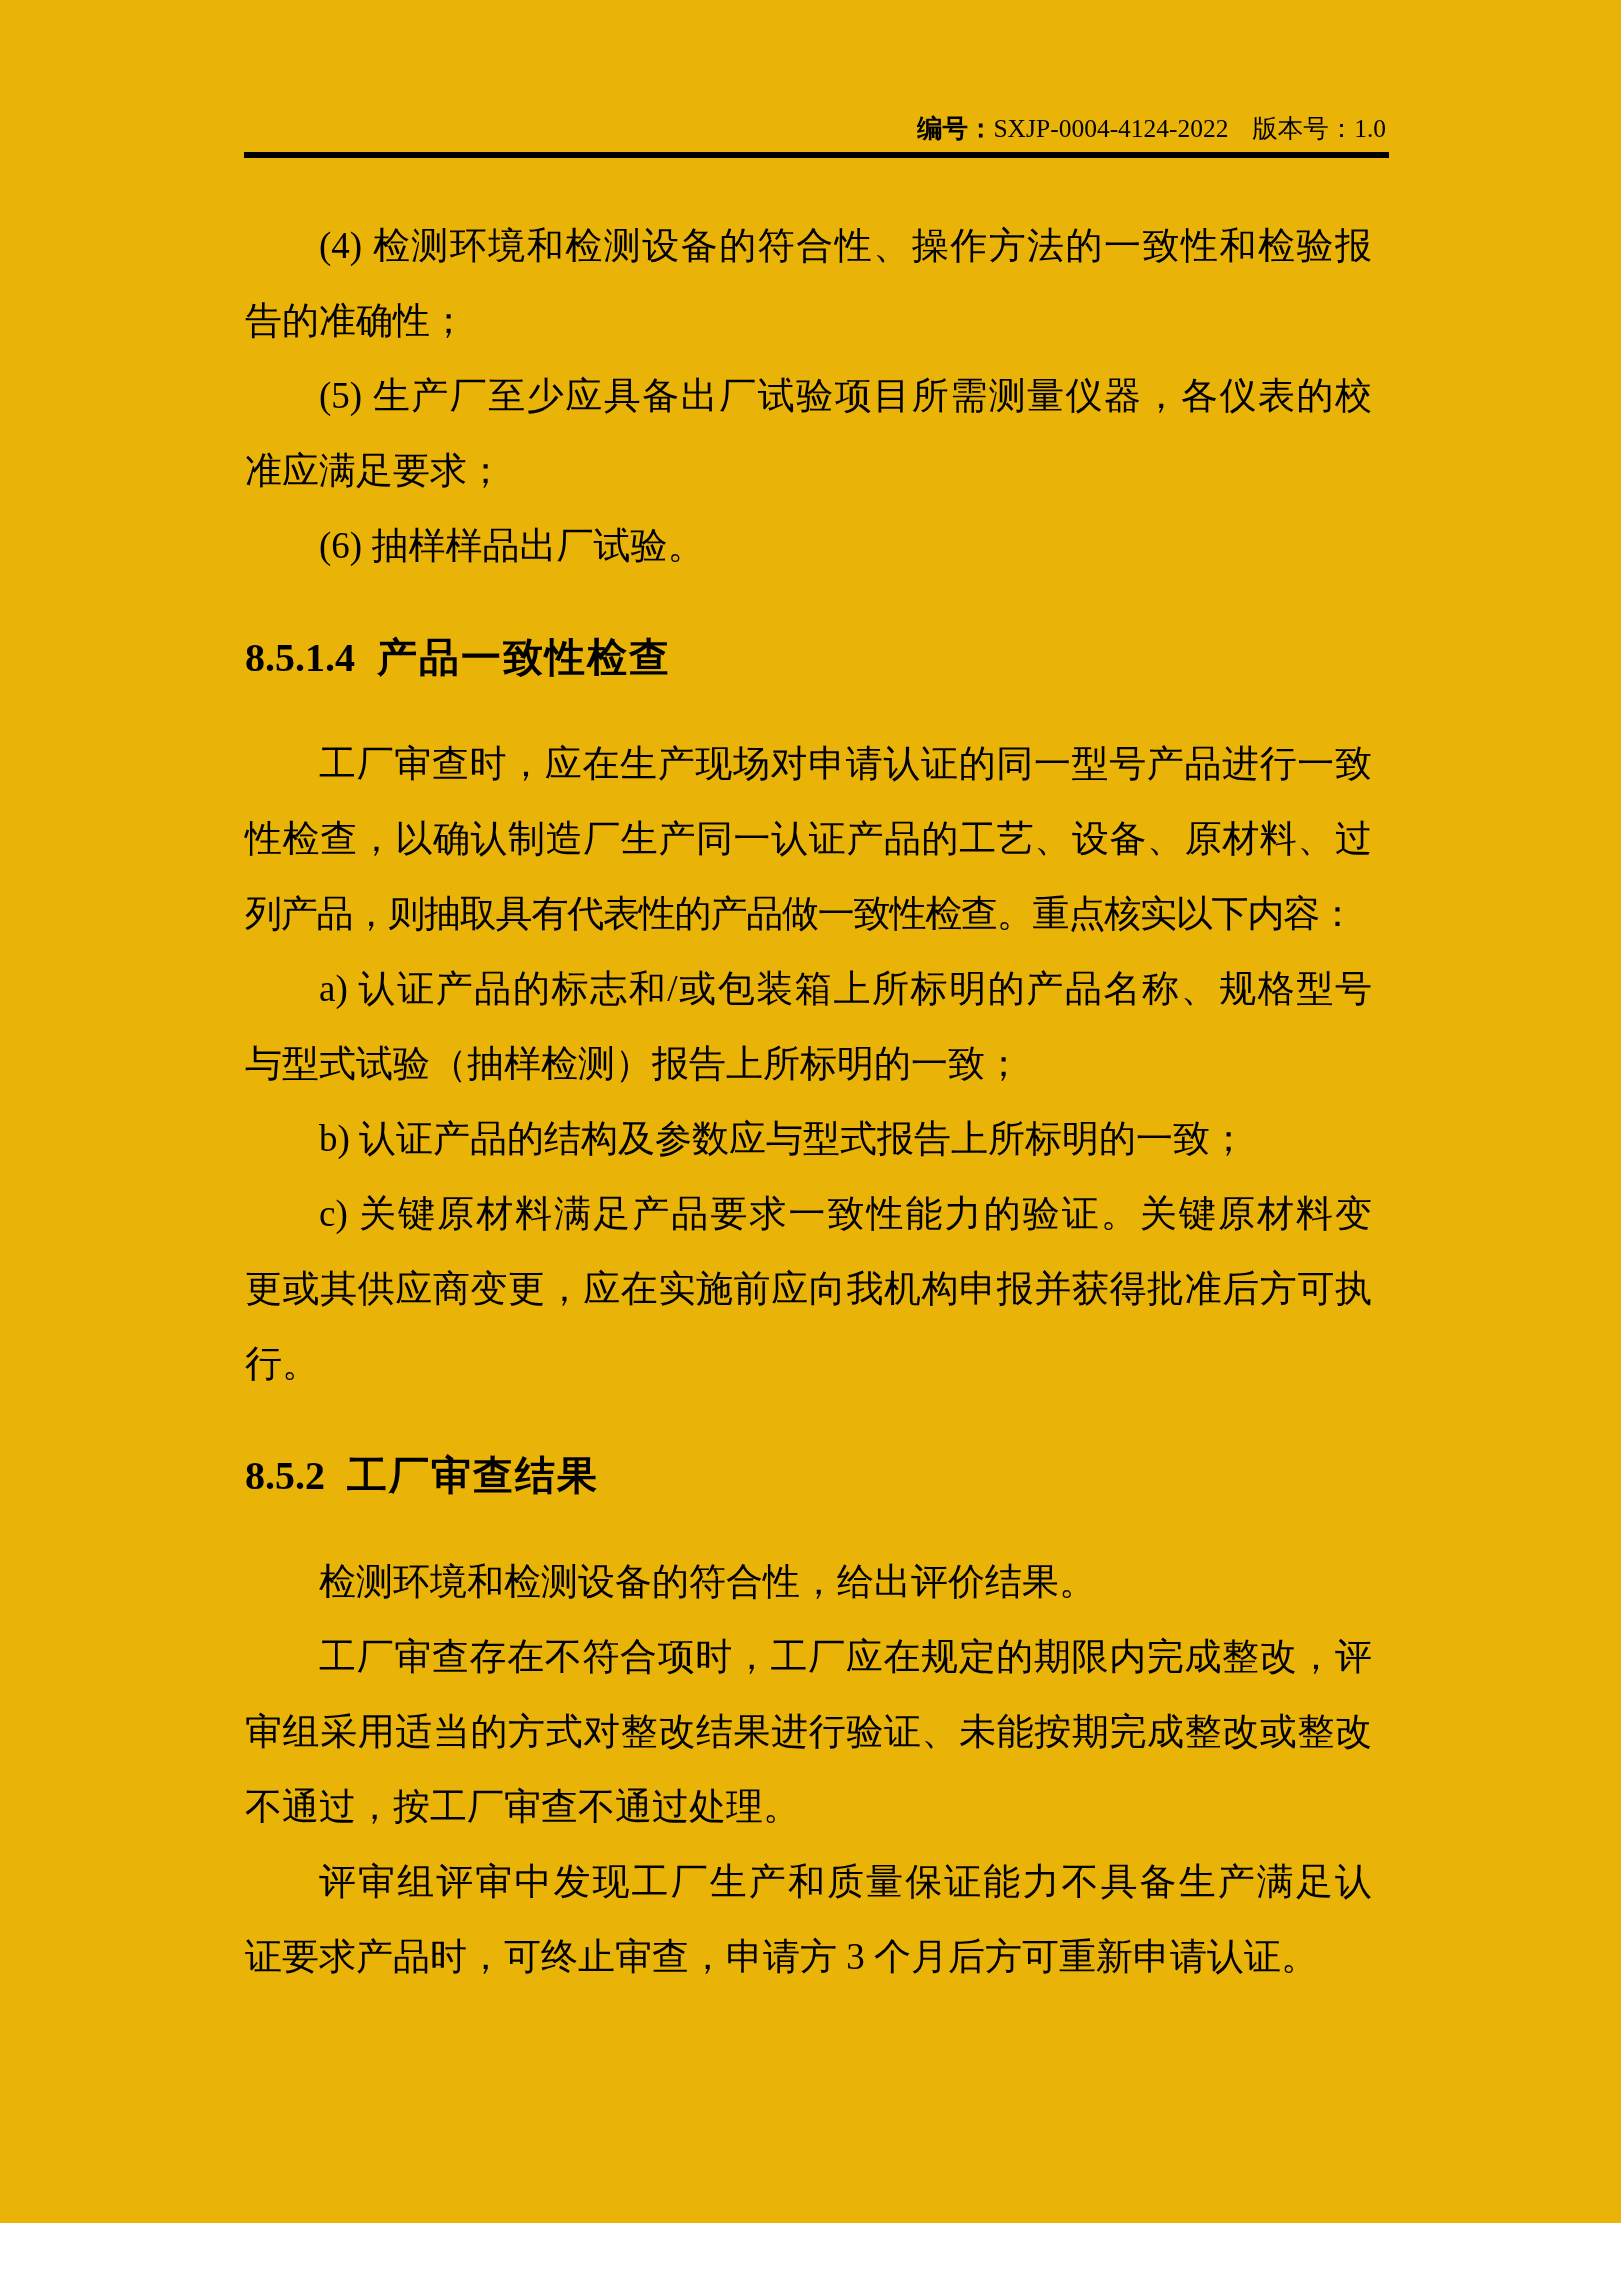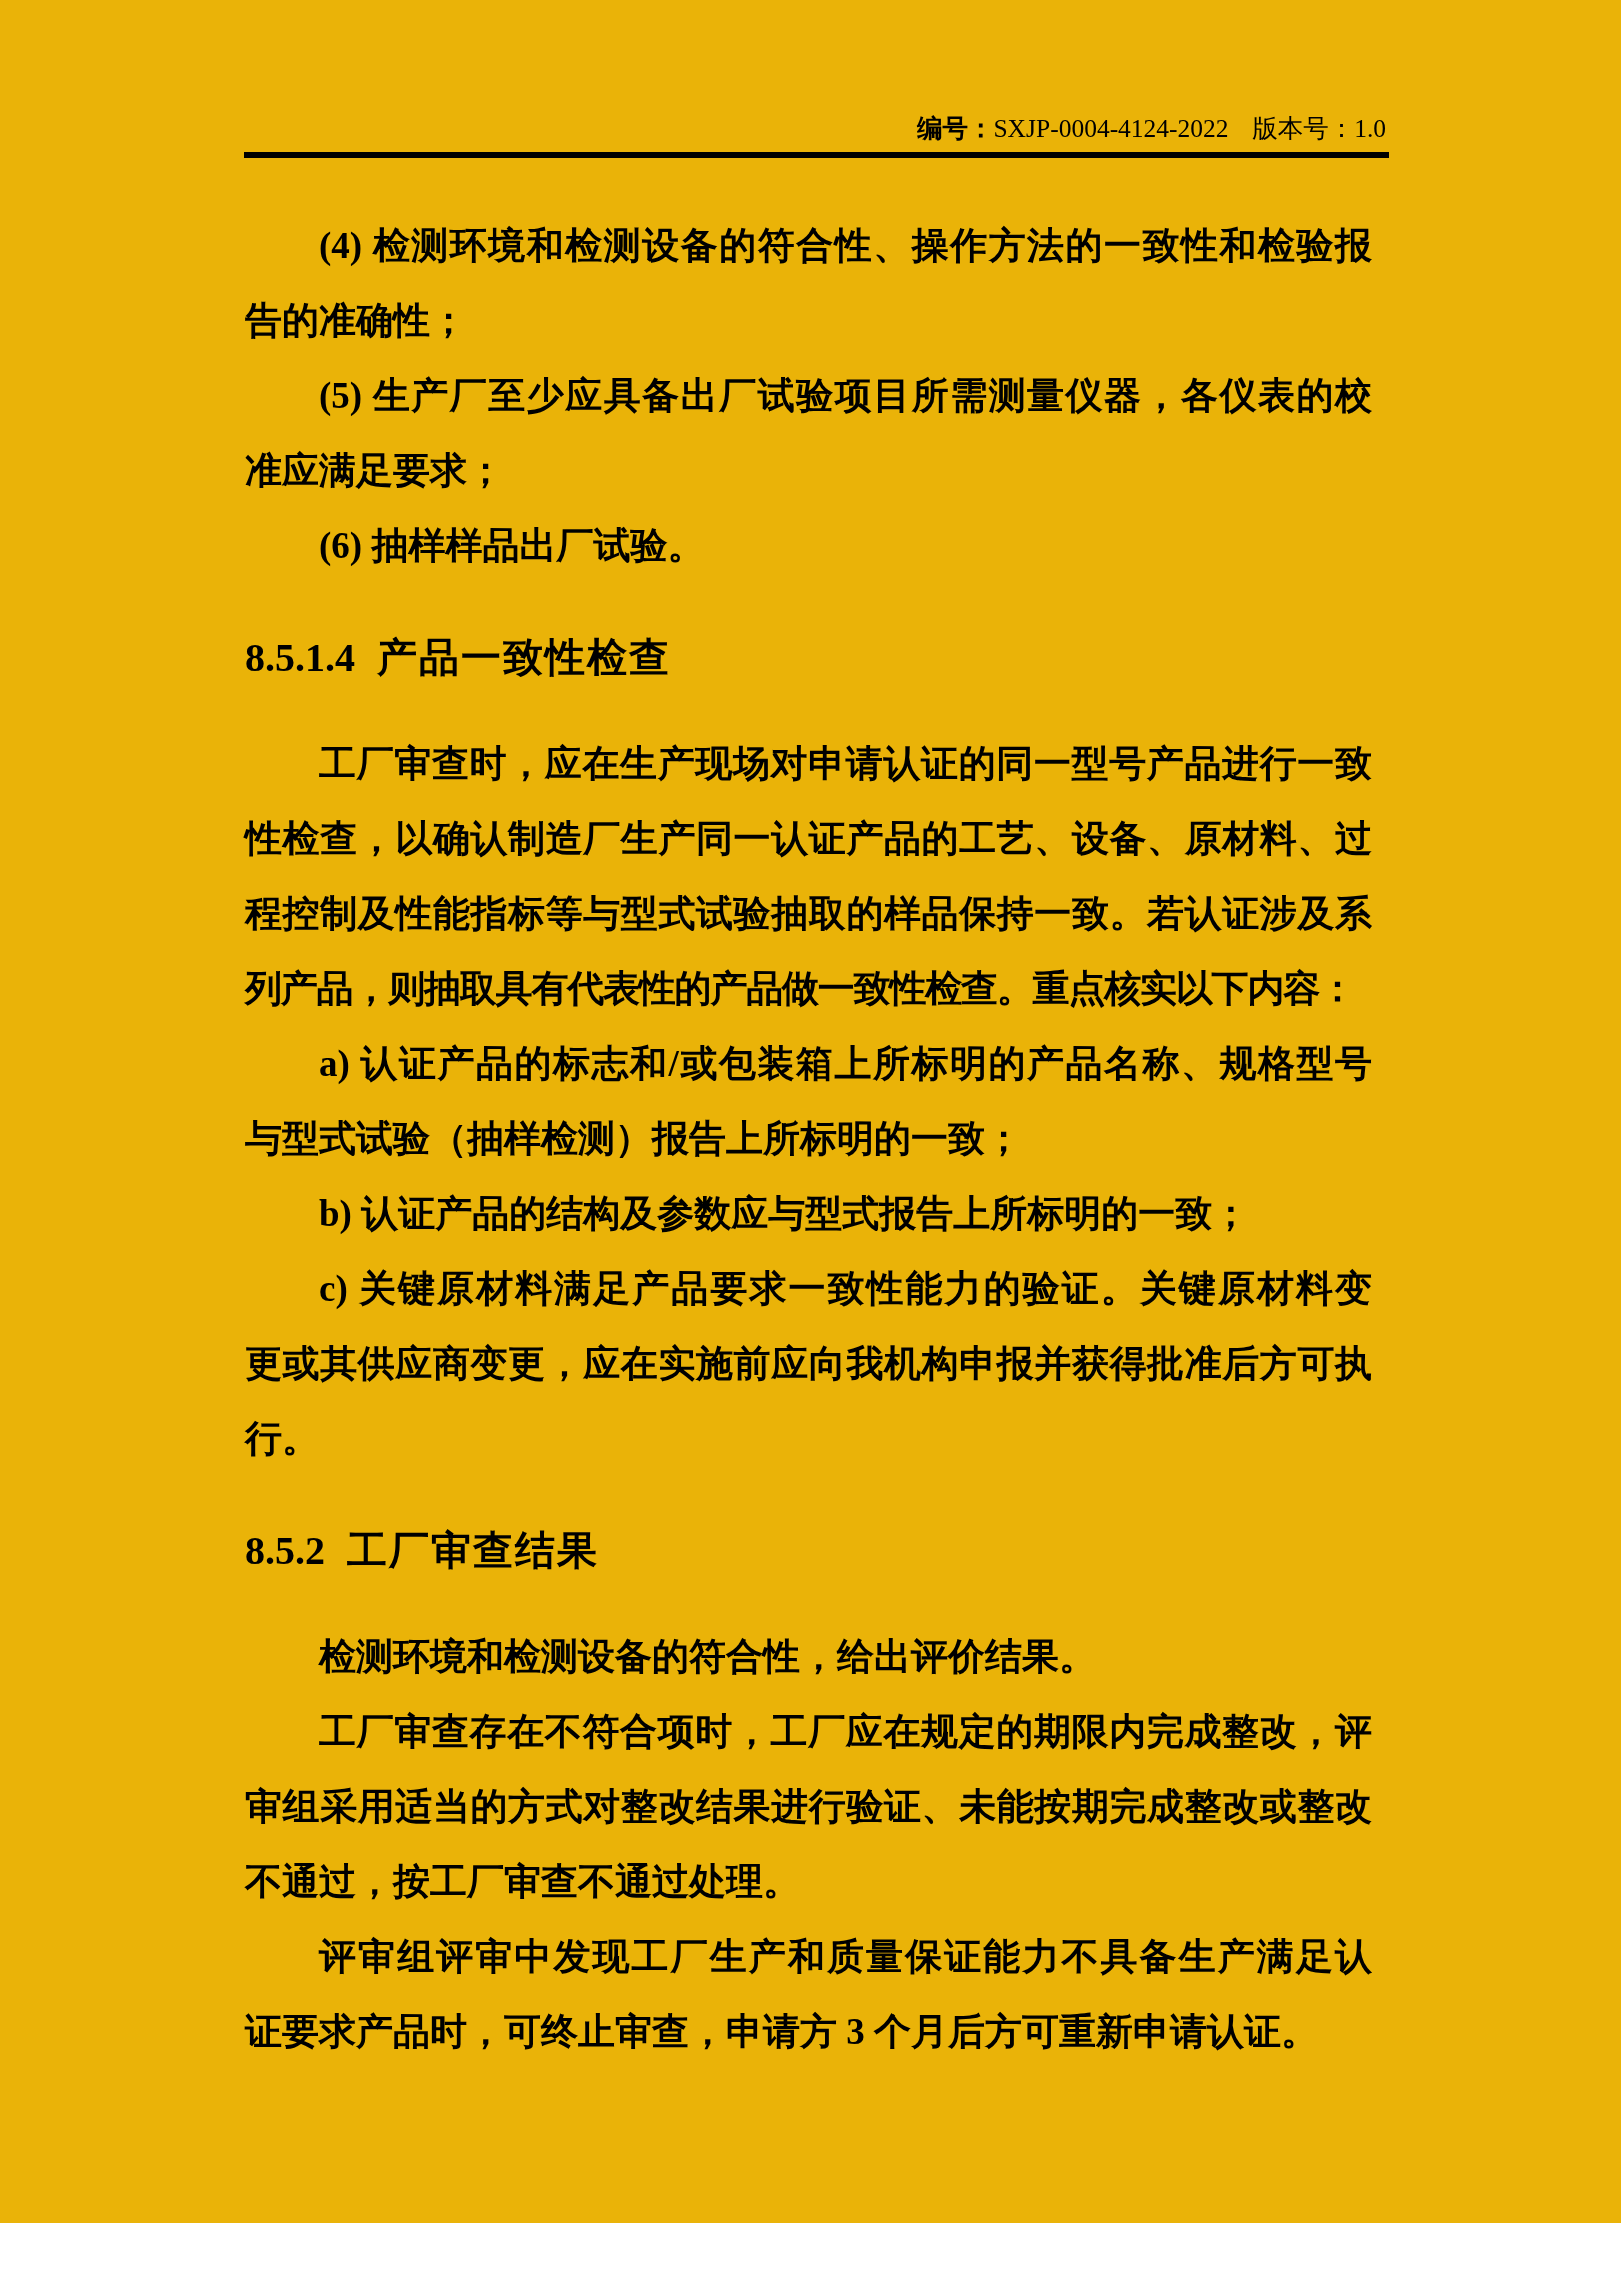--- a/index.html
+++ b/index.html
@@ -46,21 +46,20 @@
     position: absolute;
     top: 208px;
     left: 245px;
     width: 1127px;
   }
   .ln {
     height: 75px;
     line-height: 75px;
     font-size: 37px;
     text-align: justify;
-    font-weight: bold;
   }
   .fill { text-align-last: justify; }
   .first { text-indent: 74px; }
   .compress { letter-spacing: -1.2px; }
   .heading {
     height: 75px;
     line-height: 75px;
     margin: 37px 0 31px 0;
     font-size: 40px;
     font-weight: 700;
@@ -103,21 +102,20 @@
     <div class="ln">准应满足要求；</div>
 
     <div class="ln first">(6) 抽样样品出厂试验。</div>
 
     <div class="heading">
       <span class="h-num">8.5.1.4</span><span class="h-title">产品一致性检查</span>
     </div>
 
     <div class="ln first fill">工厂审查时，应在生产现场对申请认证的同一型号产品进行一致</div>
     <div class="ln fill">性检查，以确认制造厂生产同一认证产品的工艺、设备、原材料、过</div>
-    <div class="ln fill">程控制及性能指标等与型式试验抽取的样品保持一致。若认证涉及系</div>
     <div class="ln compress">列产品，则抽取具有代表性的产品做一致性检查。重点核实以下内容：</div>
 
     <div class="ln first fill">a) 认证产品的标志和/或包装箱上所标明的产品名称、规格型号</div>
     <div class="ln">与型式试验（抽样检测）报告上所标明的一致；</div>
 
     <div class="ln first">b) 认证产品的结构及参数应与型式报告上所标明的一致；</div>
 
     <div class="ln first fill">c) 关键原材料满足产品要求一致性能力的验证。关键原材料变</div>
     <div class="ln fill">更或其供应商变更，应在实施前应向我机构申报并获得批准后方可执</div>
     <div class="ln">行。</div>

